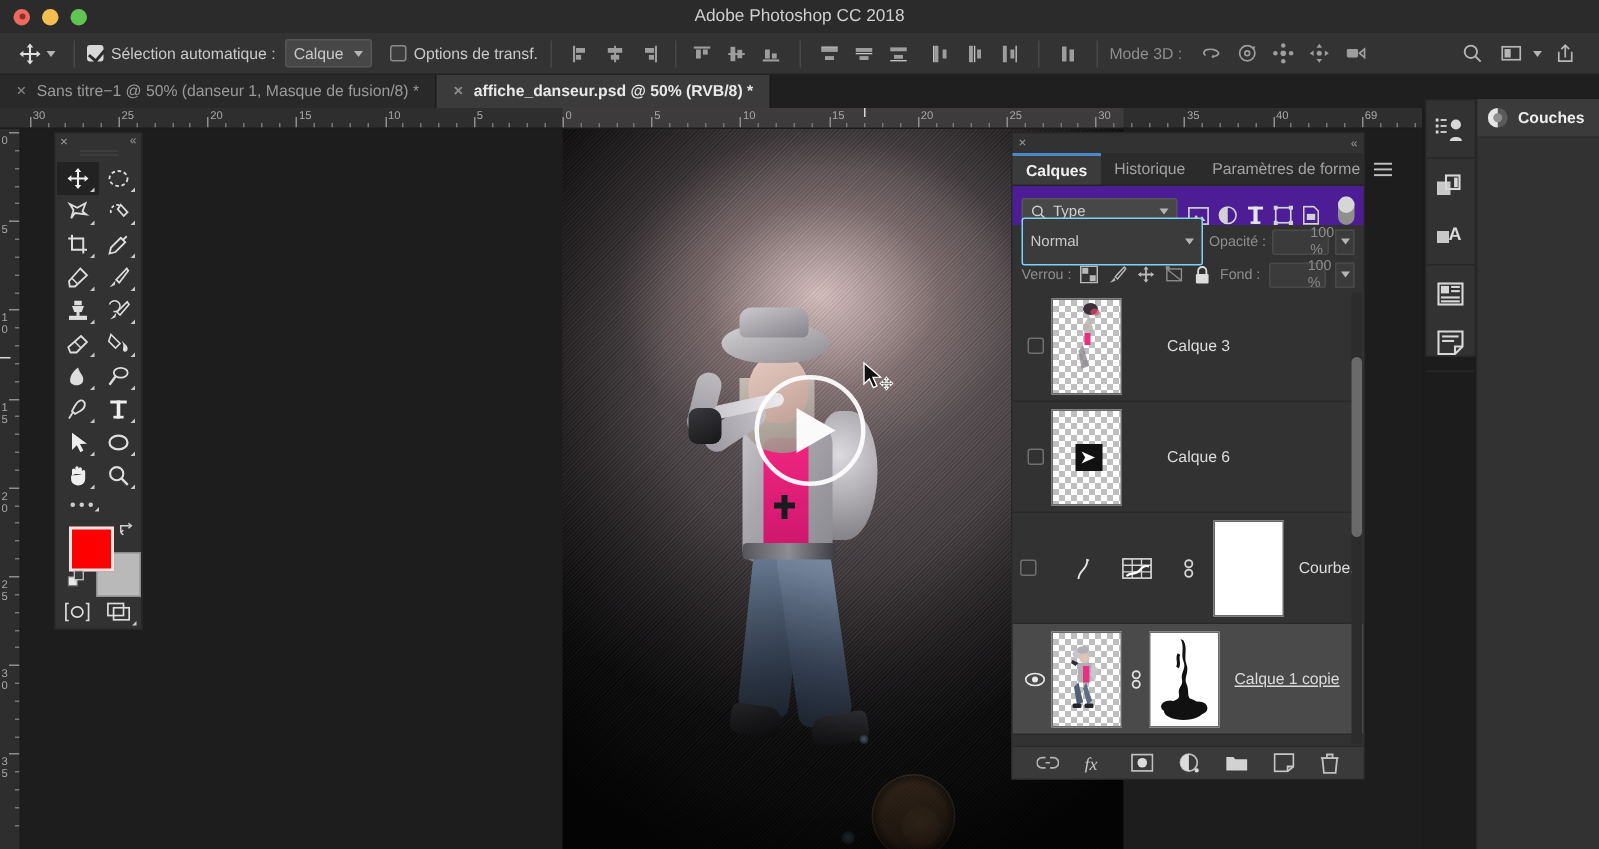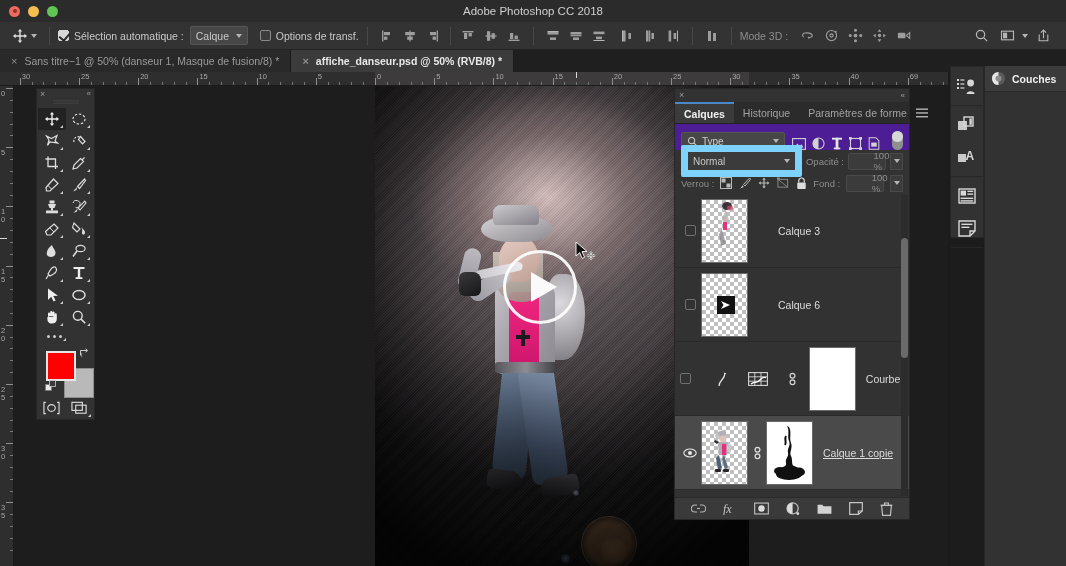--- a/index.html
+++ b/index.html
@@ -241,21 +241,21 @@
     border-radius: 2px; display: flex; align-items: center; padding: 0 5px; gap: 4px;
   }
   .filt-select .lbl { font-size: 10px; color: #cfcfcf; }
   .filt-icons { display: flex; align-items: center; gap: 6px; margin-left: 2px; }
   .filt-toggle { margin-left: auto; width: 11px; height: 19px; border-radius: 6px;
                  background: #8f8f8f; position: relative; }
   .filt-toggle::after { content:""; position:absolute; left:0; top:0; width:11px; height:11px;
                         border-radius:50%; background:#d6d6d6; }
   .pl-blend { height: 22px; display: flex; align-items: center; gap: 4px; padding: 0 6px; }
   .blend-select {
-    flex: 1; height: 32px; background: #3b3b3b; border: 7px solid #7dd3fc;
+    flex: 1; height: 32px; background: #3b3b3b; border: 1px solid #7dd3fc;
     border-radius: 2px; display: flex; align-items: center; justify-content: space-between;
     padding: 0 5px;
   }
   .blend-select .lbl { font-size: 10px; color: #c9c9c9; }
   .num-field {
     width: 38px; height: 17px; background: #3b3b3b; border: 1px solid #4a4a4a;
     border-radius: 2px; display: flex; align-items: center; justify-content: center;
     font-size: 9.5px; color: #8c8c8c; padding-left: 29px;
   }
   .mini-chev { width: 13px; height: 17px; background: #3b3b3b; border: 1px solid #4a4a4a;

